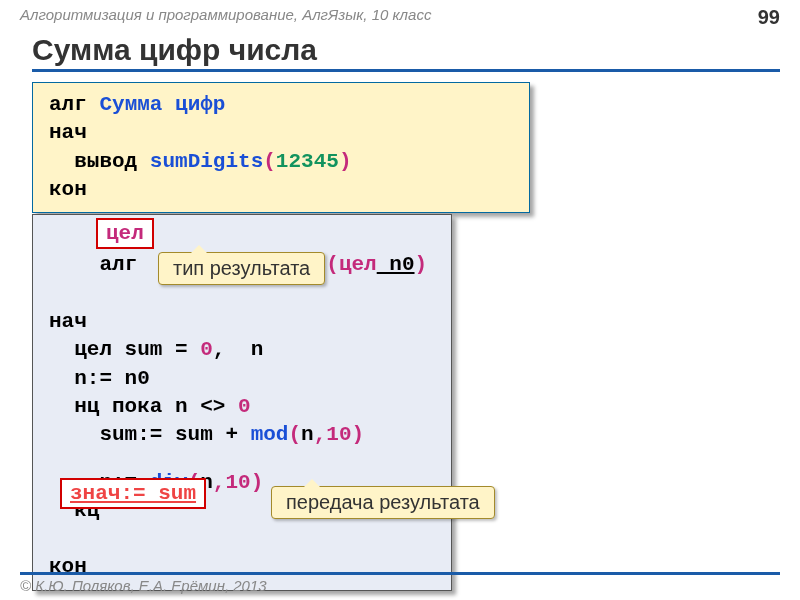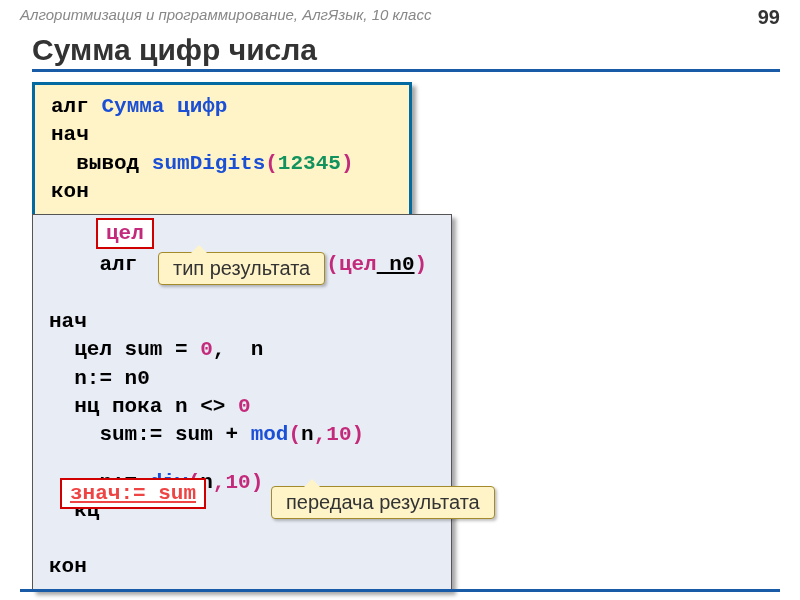--- a/index.html
+++ b/index.html
@@ -40,23 +40,23 @@
     font-family: "Courier New", monospace;
     font-size: 21px;
     font-weight: bold;
     line-height: 1.35;
   }
   .shadow {
     box-shadow: 4px 4px 4px rgba(0,0,0,0.35);
   }
   .yellow-box {
     left: 32px; top: 82px;
-    width: 380px;
+    width: 498px;
     background: #fff4c8;
-    border: 3px solid #0369a1;
+    border: 1px solid #0369a1;
     padding: 8px 16px;
   }
   .blue-box {
     left: 32px; top: 214px;
     width: 420px;
     background: #e8ecf5;
     border: 1px solid #555;
     padding: 8px 16px 8px 16px;
   }
   .kw   { color: #000; }
@@ -156,13 +156,14 @@
   <div class="kw">кон</div>
 </div>
 
 <div class="red-box" style="left:96px; top:218px;">цел</div>
 <div class="red-box sum" style="left:60px; top:478px;">знач:= sum</div>
 
 <div class="callout top" style="left:158px; top:252px;">тип результата</div>
 <div class="callout top" style="left:256px; top:486px;margin-left:15px;">передача результата</div>
 
 <div class="footer">
+  <span>© К.Ю. Поляков, Е.А. Ерёмин, 2013</span>
 </div>
 
 </body></html>

